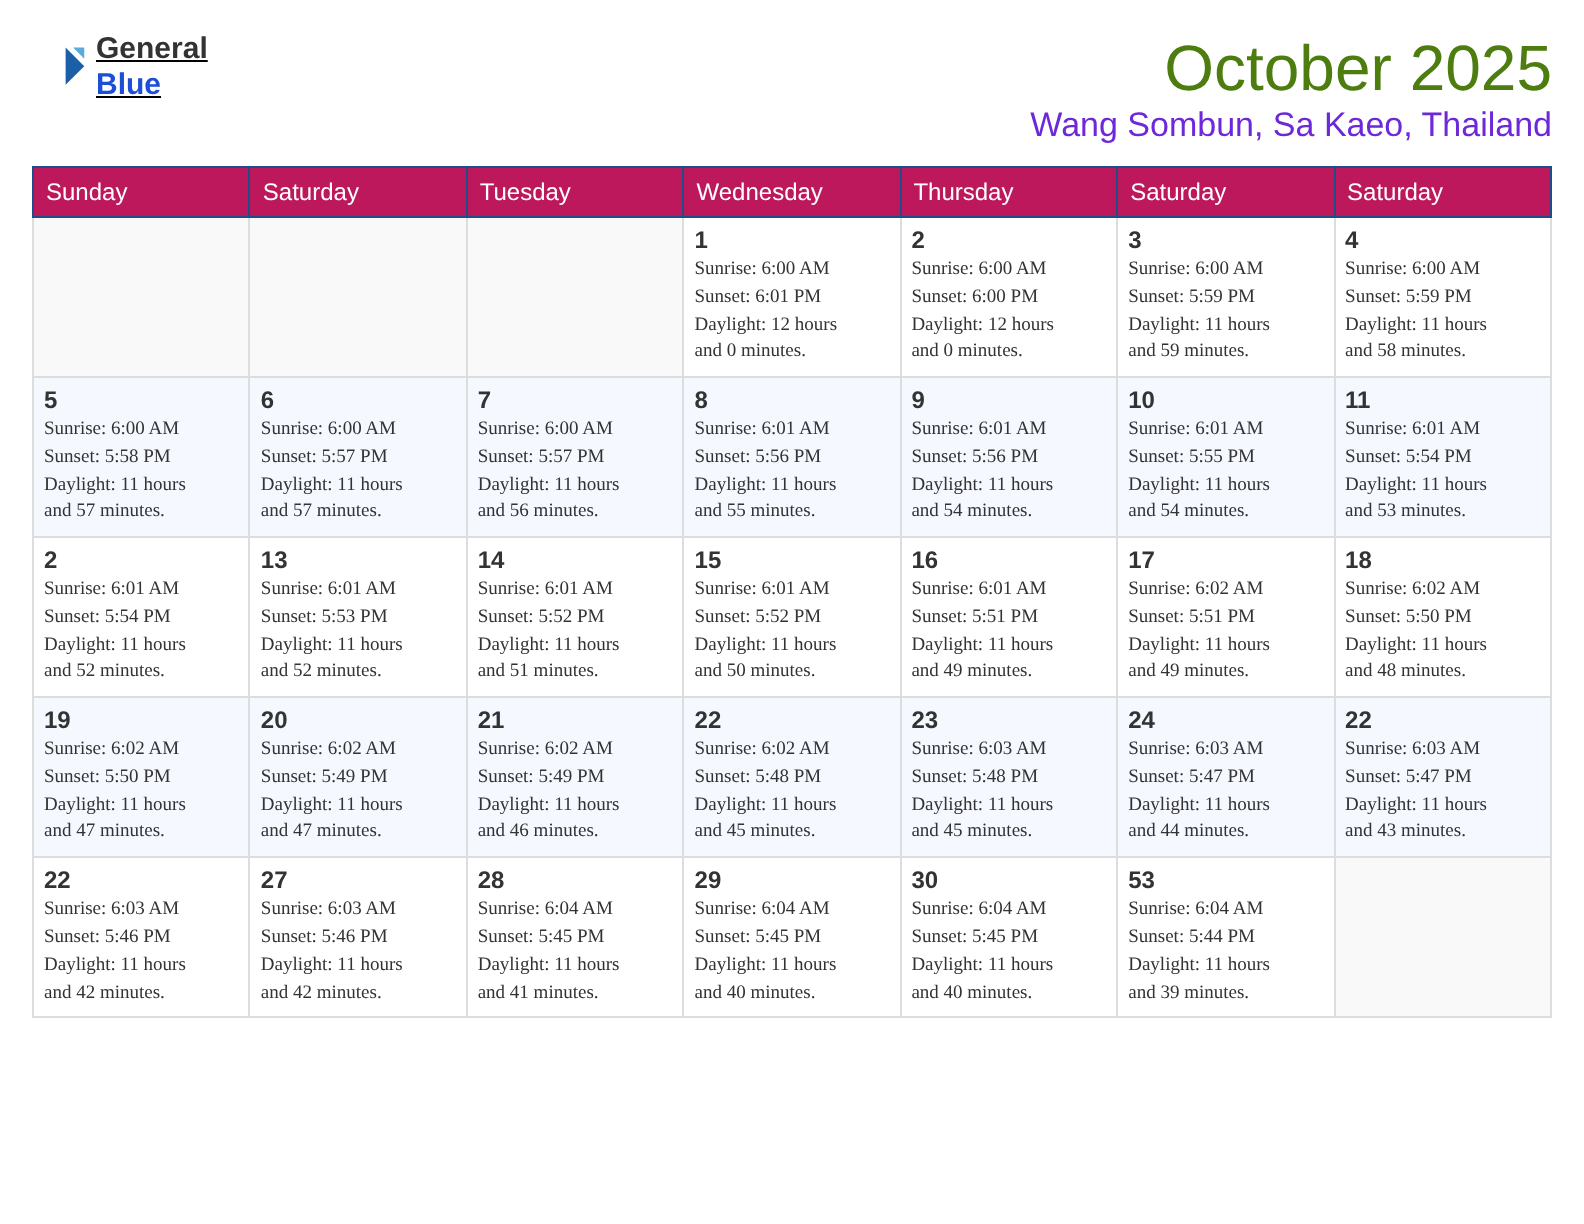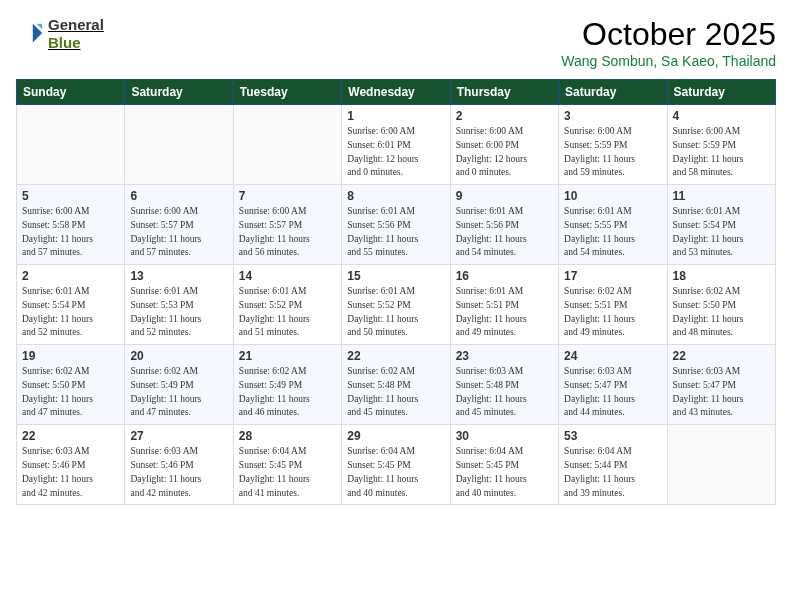--- a/index.html
+++ b/index.html
@@ -21,47 +21,47 @@
       align-items: center;
       gap: 4px;
     }
     .logo-text {
       font-size: 15px;
       font-weight: bold;
       line-height: 1.2;
       text-decoration: underline;
     }
     .logo-general { color: #333; }
-    .logo-blue { color: #4d7c0f; }
+    .logo-blue { color: #1d4ed8; }
     .logo-icon {
       width: 28px;
       height: 28px;
     }
     .title-block {
       text-align: right;
     }
     .month-title {
       font-size: 32px;
       font-weight: normal;
-      color: #000000;
+      color: #4d7c0f;
     }
     .location {
-      font-size: 14px;
-      color: #15803d;
+      font-size: 17px;
+      color: #6d28d9;
     }
     .calendar {
       width: 100%;
       border-collapse: collapse;
       border: 1px solid #ccc;
     }
     .calendar th {
-      background-color: #14532d;
+      background-color: #be185d;
       color: #fff;
       font-size: 12px;
-      font-weight: bold;
+      font-weight: normal;
       padding: 5px 6px;
       text-align: left;
       border: 1px solid #1e4d8a;
     }
     .calendar td {
       vertical-align: top;
       padding: 4px 5px;
       border: 1px solid #ddd;
       width: 108px;
       min-height: 80px;

